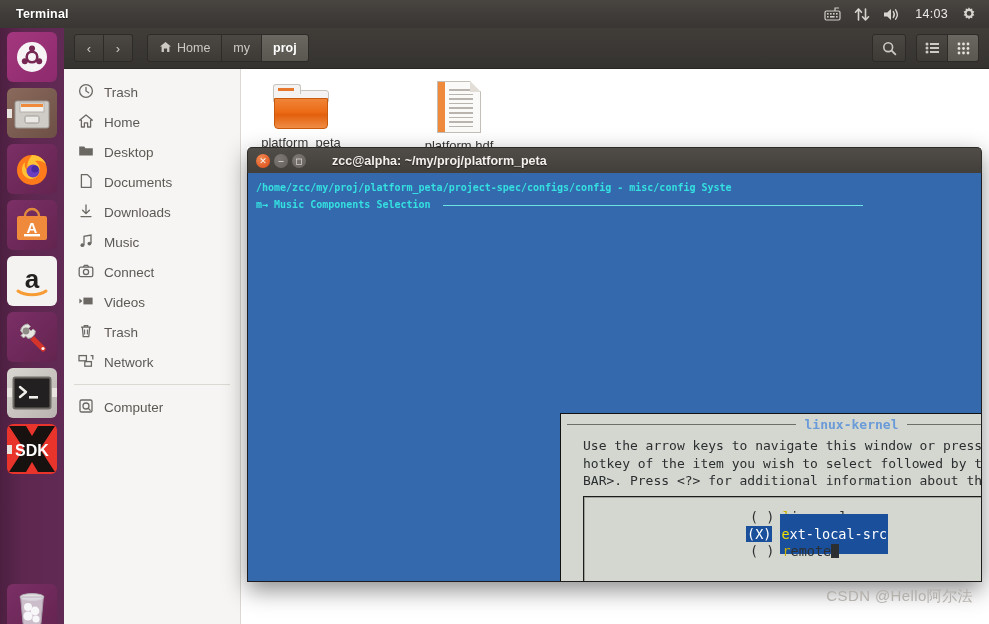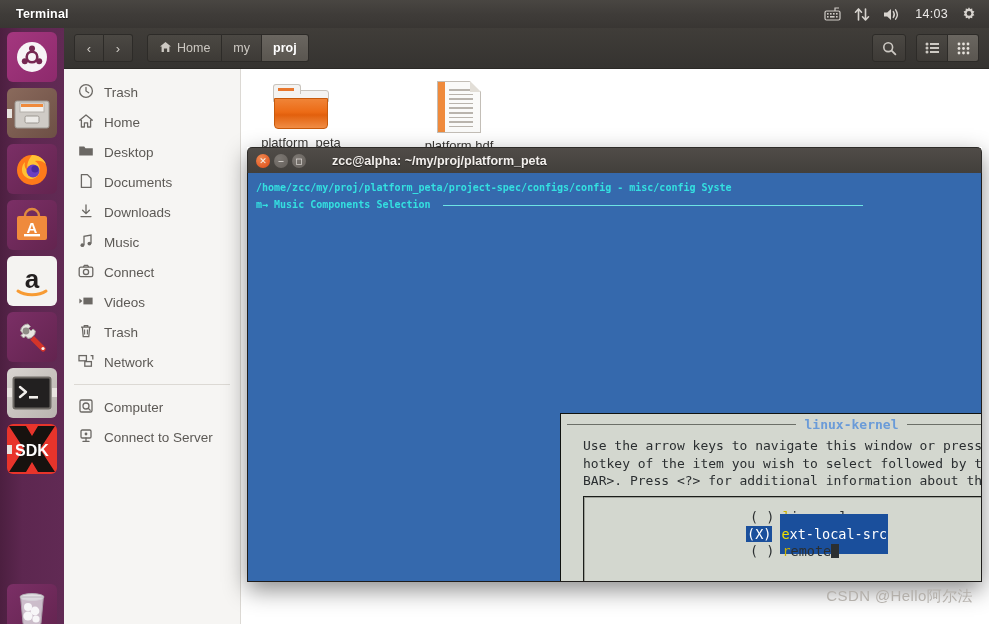--- a/index.html
+++ b/index.html
@@ -449,28 +449,20 @@
       </div>
       <div class="side-sep"></div>
       <div class="side-item">
         <span><svg width="16" height="16" viewBox="0 0 16 16">
               <rect x="2" y="2" width="12" height="12" rx="1.6" fill="none" stroke="#6b6864" stroke-width="1.3"></rect>
               <circle cx="8" cy="8" r="3" fill="none" stroke="#6b6864" stroke-width="1.3"></circle>
               <path d="M10.2 10.2l2.4 2.4" stroke="#6b6864" stroke-width="1.3"></path>
             </svg></span>
         <span>Computer</span>
       </div>
-      <div class="side-item">
-        <span><svg width="16" height="16" viewBox="0 0 16 16">
-              <rect x="3" y="2" width="10" height="8" rx="1.2" fill="none" stroke="#6b6864" stroke-width="1.3"></rect>
-              <path d="M8 10v3M5 13.4h6" stroke="#6b6864" stroke-width="1.3" stroke-linecap="round"></path>
-              <circle cx="8" cy="6" r="1.4" fill="#6b6864"></circle>
-            </svg></span>
-        <span>Connect to Server</span>
-      </div>
     </div>
 
     <div id="fm-content">
       <div class="file-item" style="left:5px;top:15px;">
         <div class="folder">
           <div class="back"></div>
             <div class="tab">
               <i></i>
             </div>
             <div class="front"></div>

